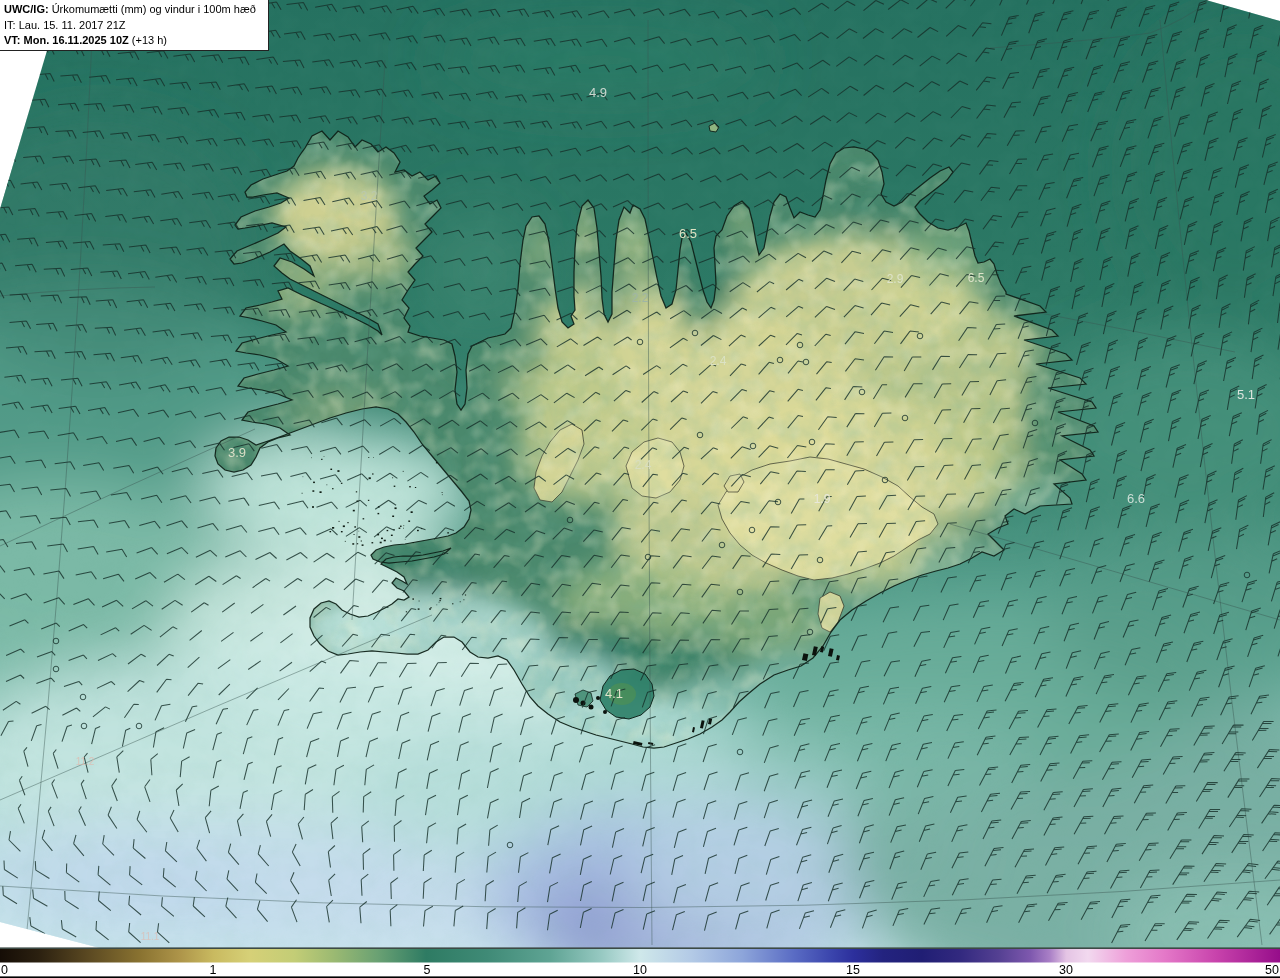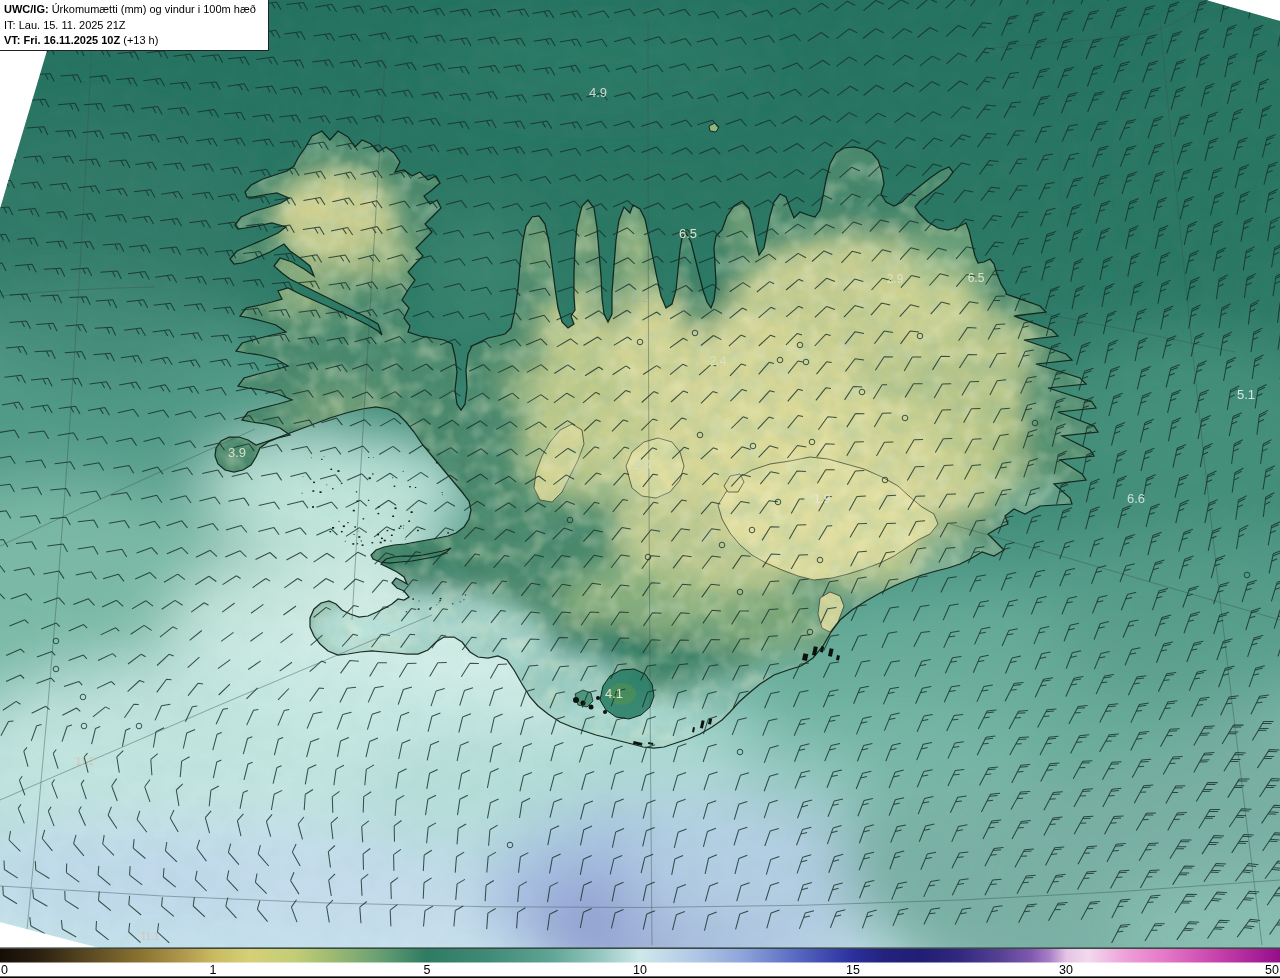--- a/index.html
+++ b/index.html
@@ -335,14 +335,14 @@
       <text x="213" y="974" text-anchor="middle">1</text>
       <text x="427" y="974" text-anchor="middle">5</text>
       <text x="640" y="974" text-anchor="middle">10</text>
       <text x="853" y="974" text-anchor="middle">15</text>
       <text x="1066" y="974" text-anchor="middle">30</text>
       <text x="1279" y="974" text-anchor="end">50</text>
     </g>
   </svg>
 <div class="box">
     <div><b>UWC/IG:</b> Úrkomumætti (mm) og vindur i 100m hæð</div>
-    <div>IT: Lau. 15. 11. 2025 21Z</div>
-    <div><b>VT: Fri. 16.11.2025 10Z</b> (+13 h)</div>
+    <div>IT: Lau. 15. 11. 2017 21Z</div>
+    <div><b>VT: Mon. 16.11.2025 10Z</b> (+13 h)</div>
   </div>
 </body></html>

